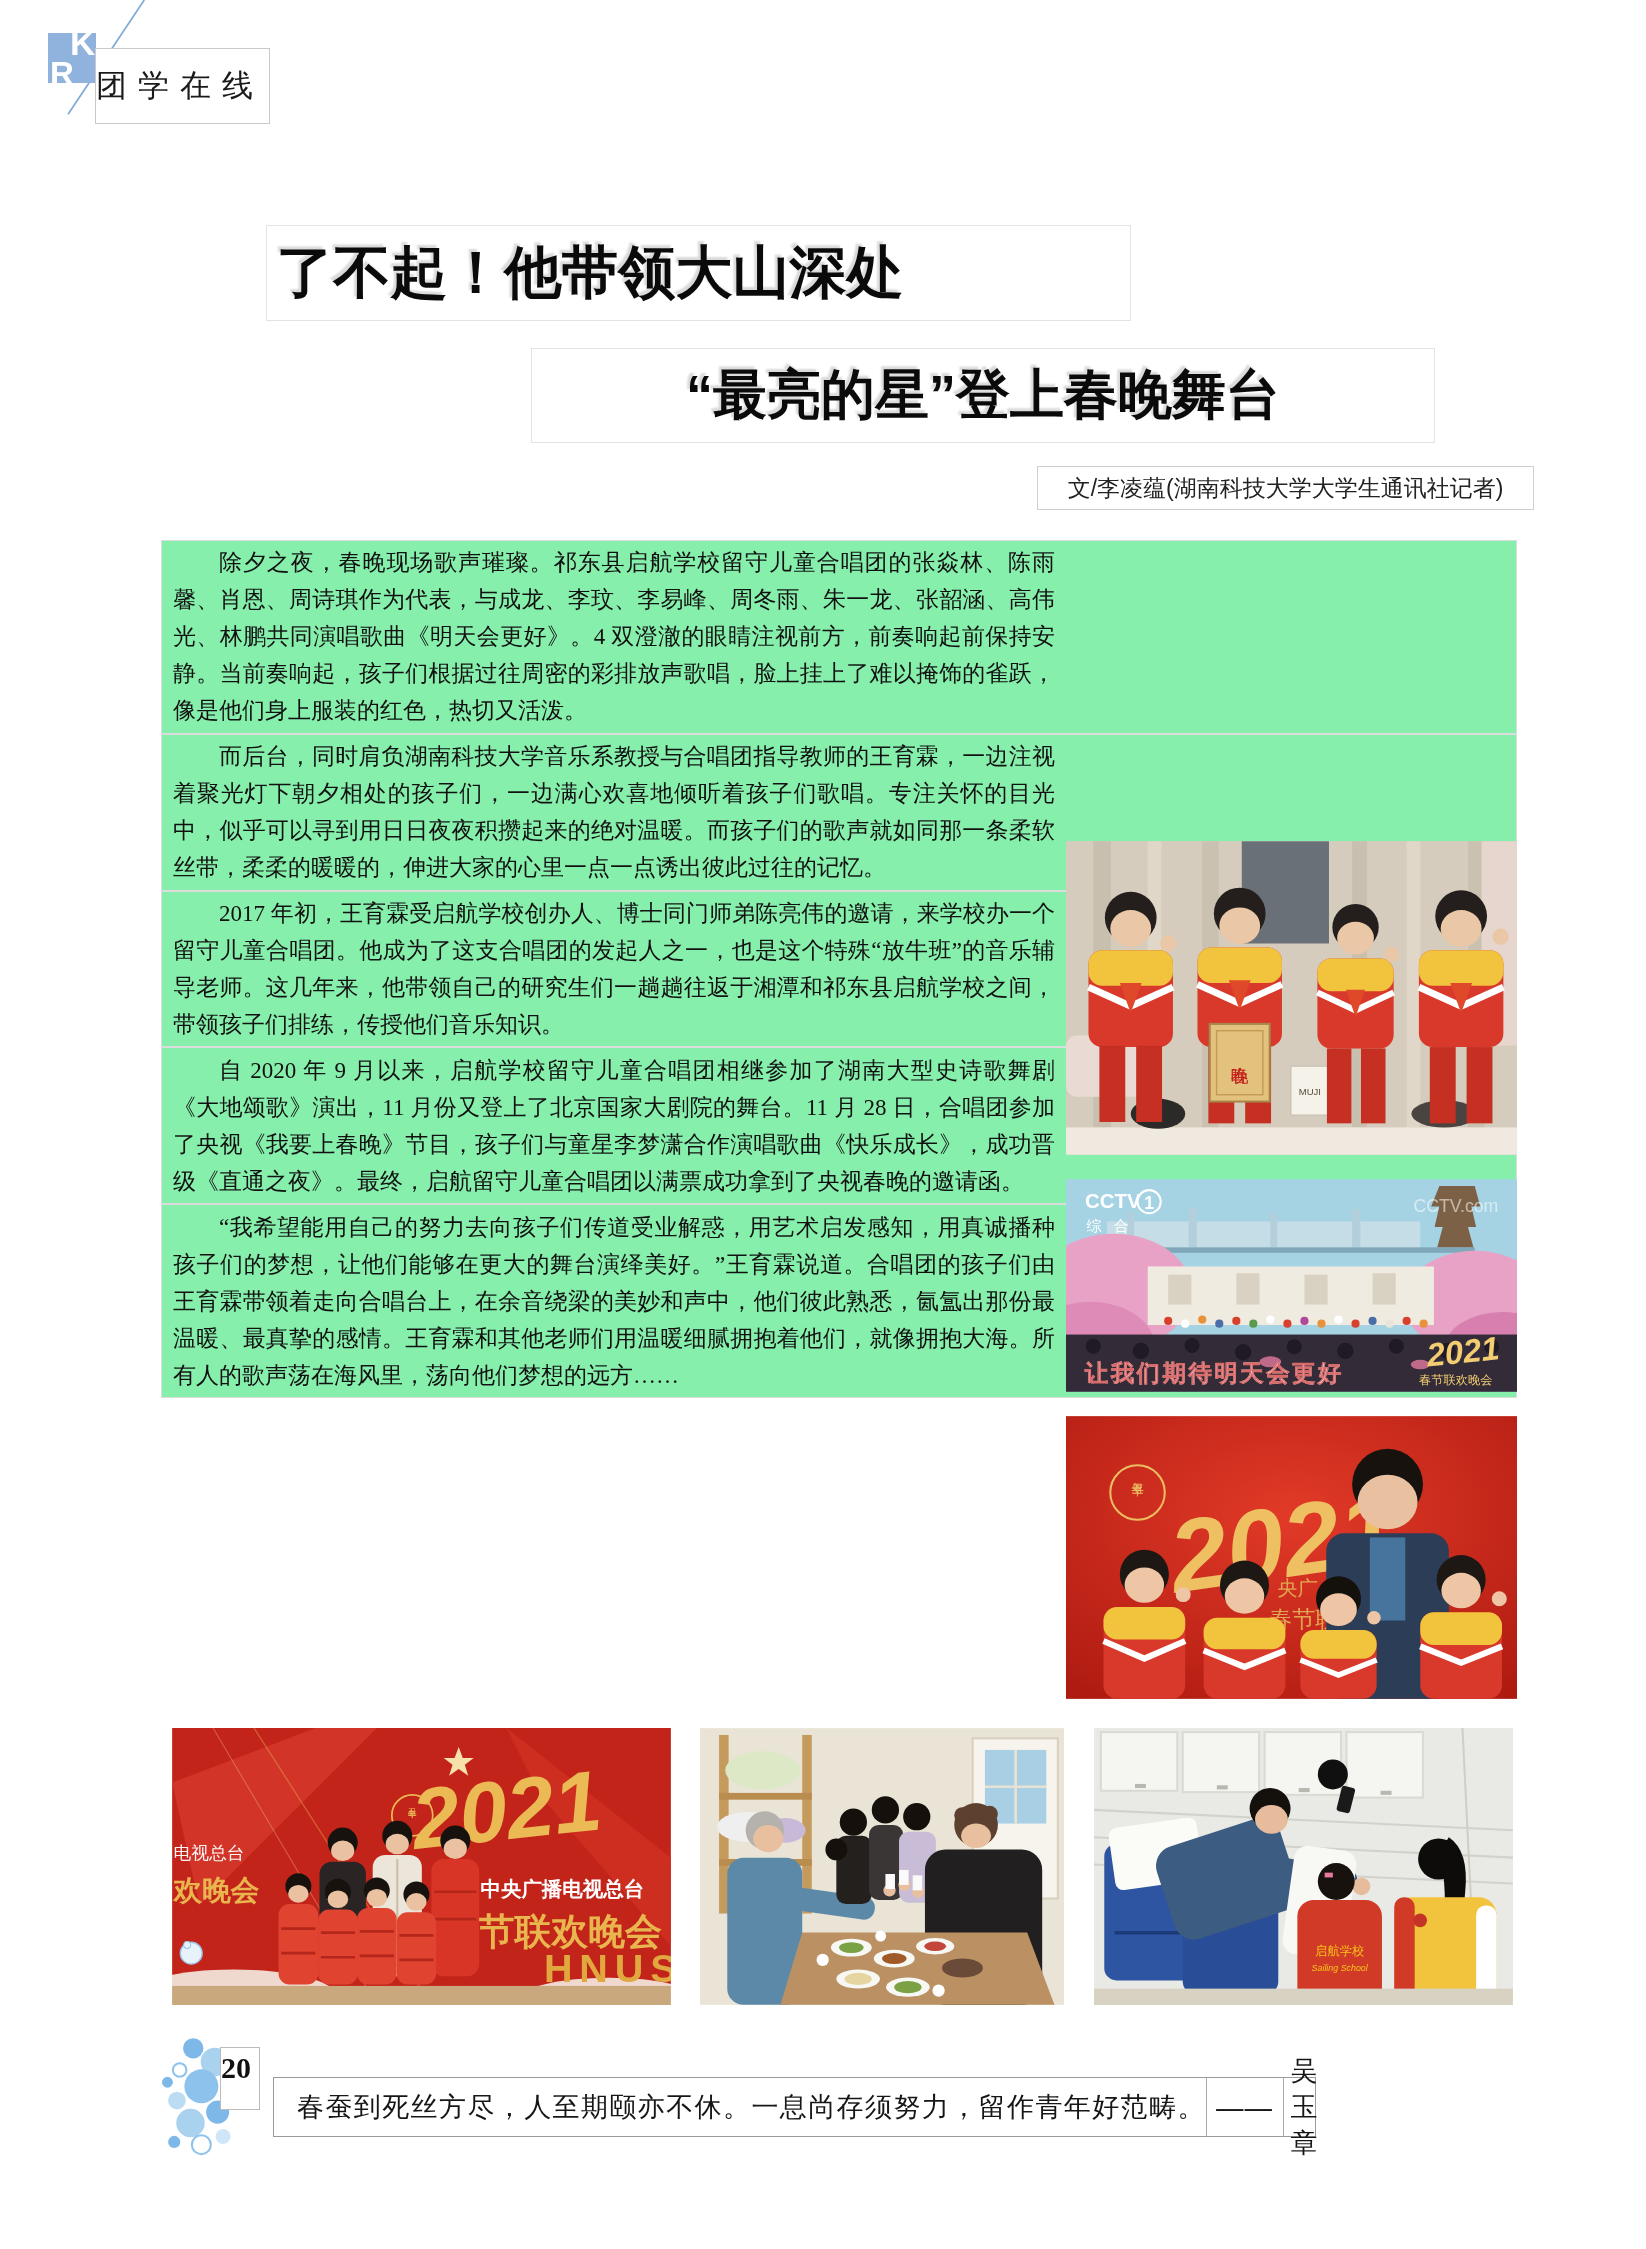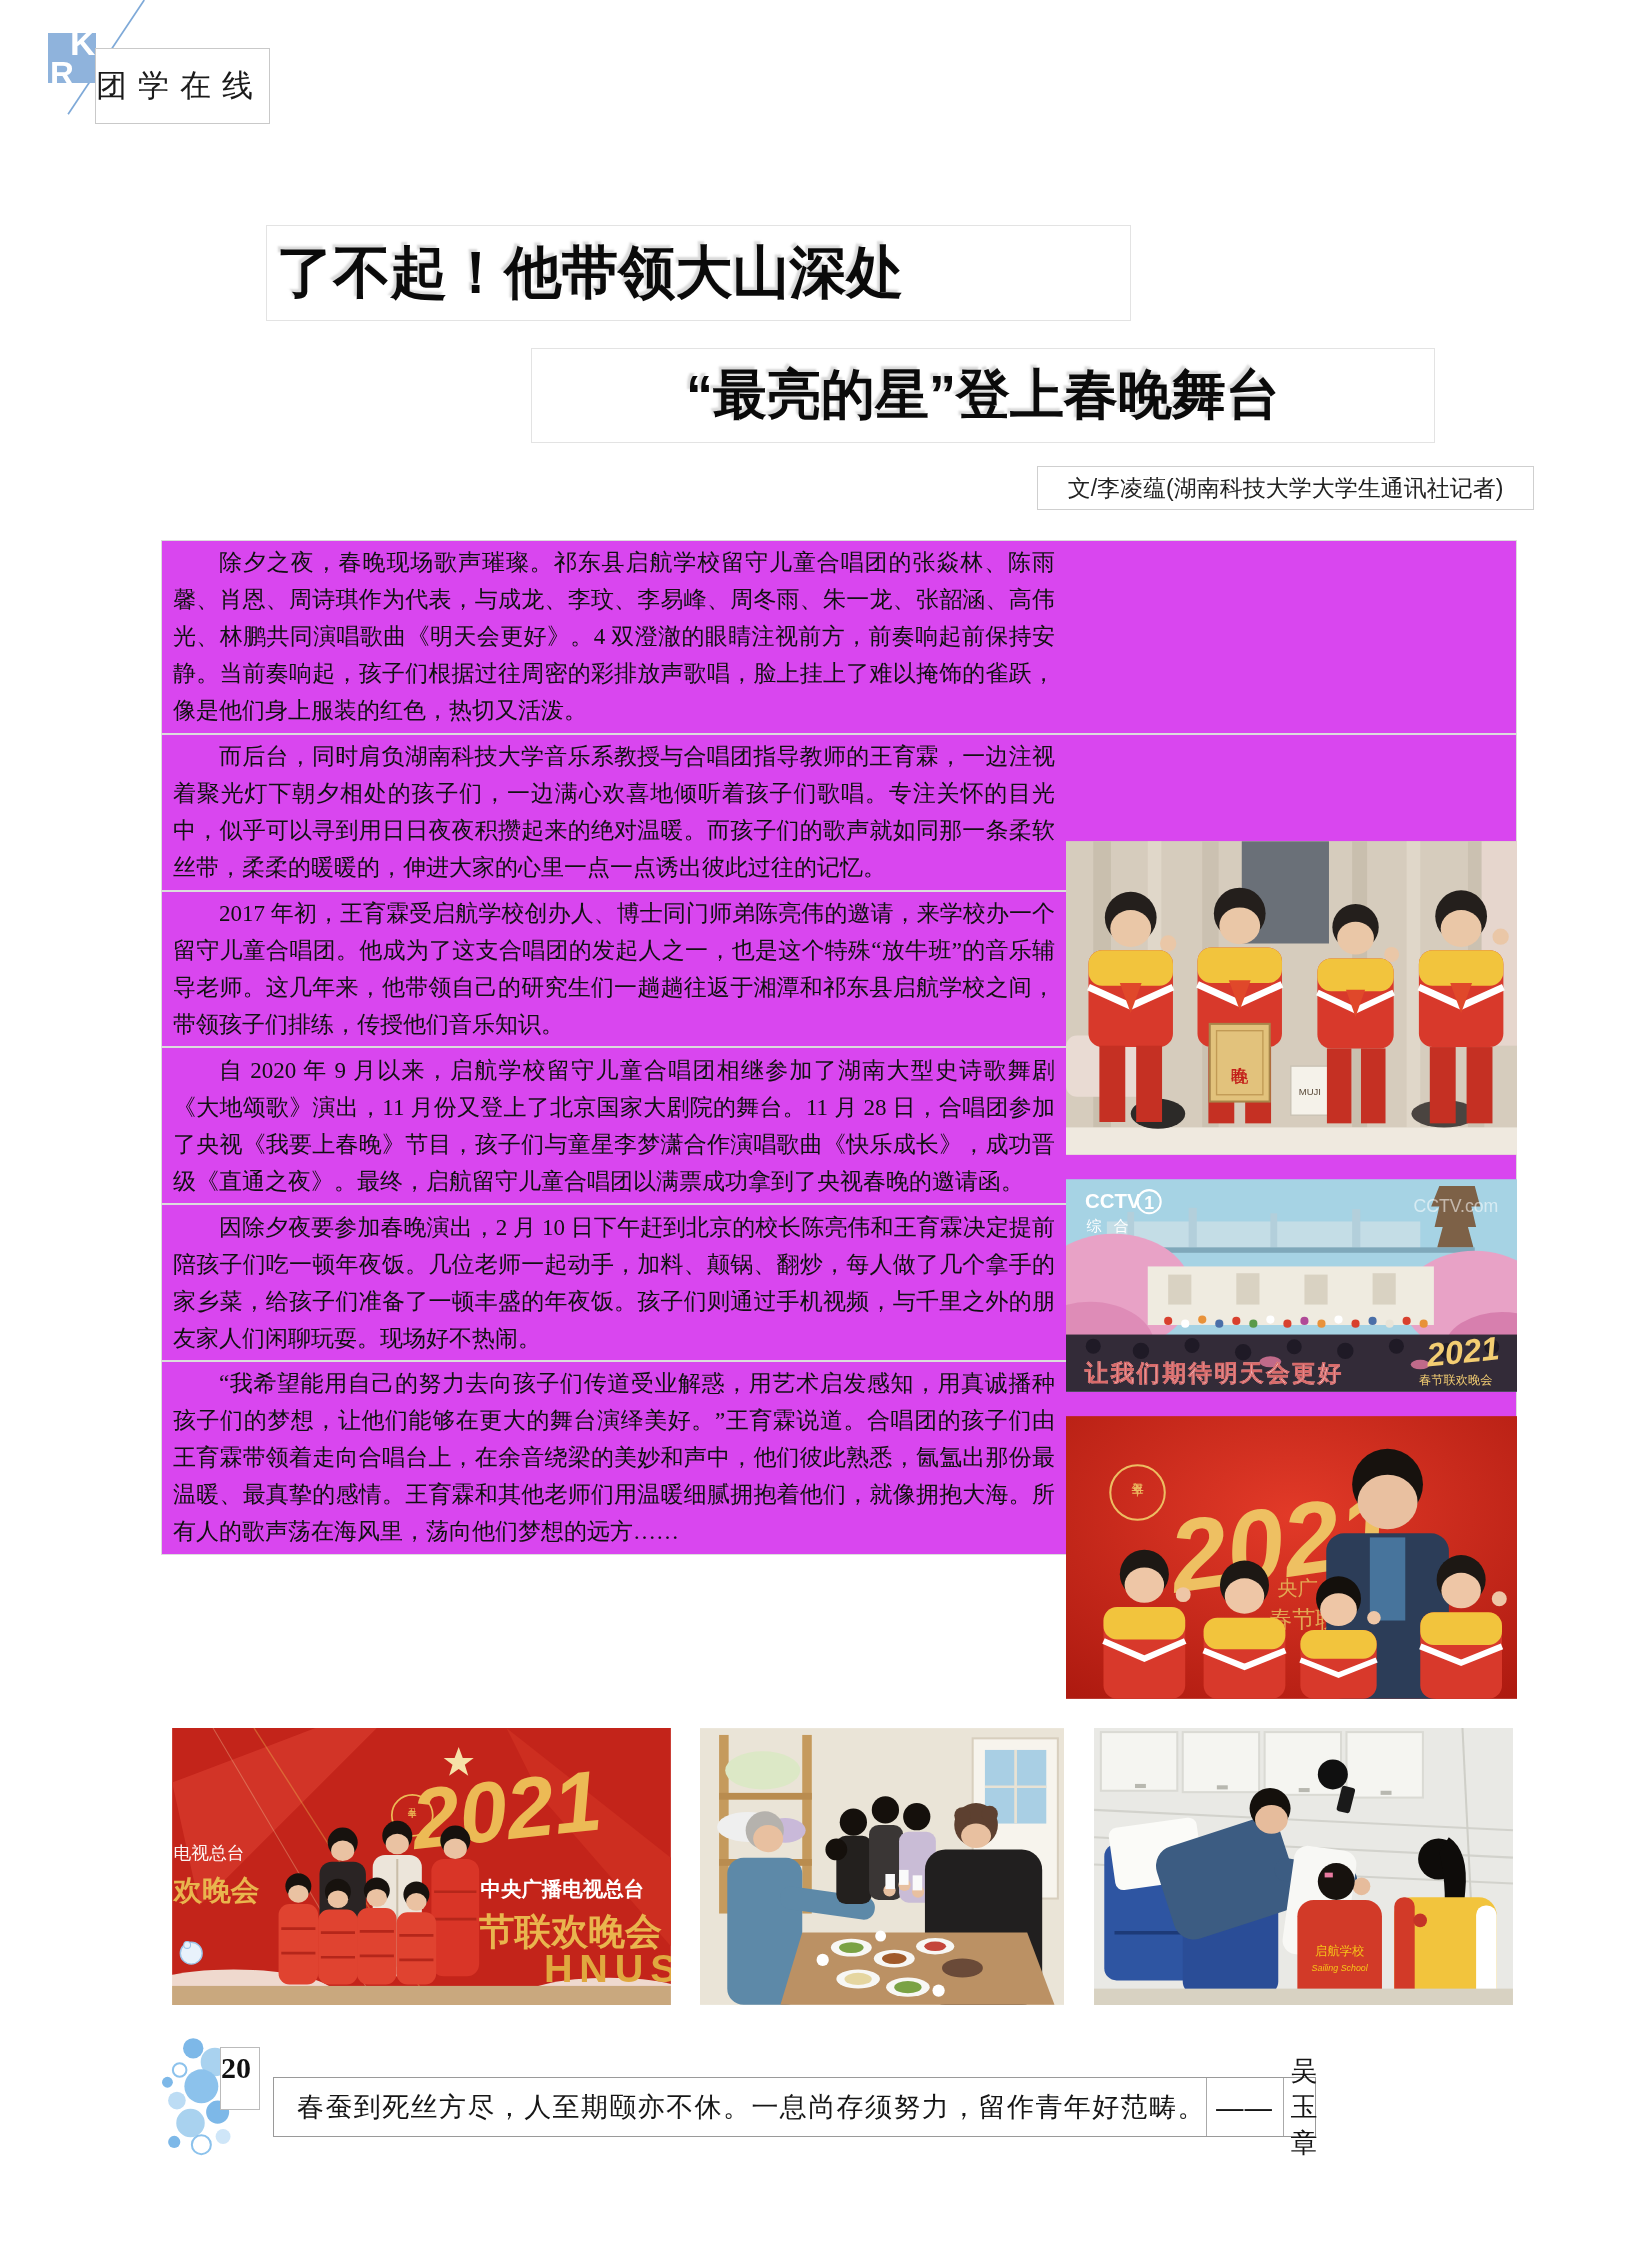--- a/index.html
+++ b/index.html
@@ -46,21 +46,21 @@
   
   .article{
     position:absolute;left:161px;top:540px;width:1356px;
     font-size:23px;line-height:37px;text-align:justify;
   }
   .article p{
     margin:0 0 0 0;
     padding:3.4px 11px;
     border:0.7px solid #dcdcdc;
     text-indent:2em;
-    background:#d946ef;
+    background:#86efac;
   }
   .photo-col{
     float:right;width:451px;margin-left:11px;margin-top:301px;
   }
   .photo-col svg{display:block;}
   .pc-gap1{height:24px;}
   .pc-gap2{height:24px;}
   
   .bottom-row{position:absolute;left:0;top:1728px;width:1646px;height:277px;}
   .bp{position:absolute;top:0;}
@@ -316,21 +316,20 @@
           <polyline points="520,338 580,362 640,338" stroke="#ffffff" stroke-width="9" fill="none"></polyline>
           <circle cx="636" cy="268" r="11" fill="#eec6a6"></circle>
         </g>
       </svg>
     </div>
 
     <p>除夕之夜，春晚现场歌声璀璨。祁东县启航学校留守儿童合唱团的张焱林、陈雨馨、肖恩、周诗琪作为代表，与成龙、李玟、李易峰、周冬雨、朱一龙、张韶涵、高伟光、林鹏共同演唱歌曲《明天会更好》。4 双澄澈的眼睛注视前方，前奏响起前保持安静。当前奏响起，孩子们根据过往周密的彩排放声歌唱，脸上挂上了难以掩饰的雀跃，像是他们身上服装的红色，热切又活泼。</p>
     <p>而后台，同时肩负湖南科技大学音乐系教授与合唱团指导教师的王育霖，一边注视着聚光灯下朝夕相处的孩子们，一边满心欢喜地倾听着孩子们歌唱。专注关怀的目光中，似乎可以寻到用日日夜夜积攒起来的绝对温暖。而孩子们的歌声就如同那一条柔软丝带，柔柔的暖暖的，伸进大家的心里一点一点诱出彼此过往的记忆。</p>
     <p>2017 年初，王育霖受启航学校创办人、博士同门师弟陈亮伟的邀请，来学校办一个留守儿童合唱团。他成为了这支合唱团的发起人之一，也是这个特殊“放牛班”的音乐辅导老师。这几年来，他带领自己的研究生们一趟趟往返于湘潭和祁东县启航学校之间，带领孩子们排练，传授他们音乐知识。</p>
     <p>自 2020 年 9 月以来，启航学校留守儿童合唱团相继参加了湖南大型史诗歌舞剧《大地颂歌》演出，11 月份又登上了北京国家大剧院的舞台。11 月 28 日，合唱团参加了央视《我要上春晚》节目，孩子们与童星李梦潇合作演唱歌曲《快乐成长》，成功晋级《直通之夜》。最终，启航留守儿童合唱团以满票成功拿到了央视春晚的邀请函。</p>
-    <p>因除夕夜要参加春晚演出，2 月 10 日下午赶到北京的校长陈亮伟和王育霖决定提前陪孩子们吃一顿年夜饭。几位老师一起动手，加料、颠锅、翻炒，每人做了几个拿手的家乡菜，给孩子们准备了一顿丰盛的年夜饭。孩子们则通过手机视频，与千里之外的朋友家人们闲聊玩耍。现场好不热闹。</p>
     <p>“我希望能用自己的努力去向孩子们传道受业解惑，用艺术启发感知，用真诚播种孩子们的梦想，让他们能够在更大的舞台演绎美好。”王育霖说道。合唱团的孩子们由王育霖带领着走向合唱台上，在余音绕梁的美妙和声中，他们彼此熟悉，氤氲出那份最温暖、最真挚的感情。王育霖和其他老师们用温暖细腻拥抱着他们，就像拥抱大海。所有人的歌声荡在海风里，荡向他们梦想的远方……</p>
   </div>
 
   <div class="bottom-row">
 
     <svg class="bp bp1" width="499" height="277" viewBox="0 0 731 406">
       <rect width="731" height="406" fill="#c3241a"></rect>
       <g>
         <polygon points="0,80 210,0 300,0 40,260" fill="#d5372a" opacity="0.85"></polygon>
         <polygon points="490,0 731,190 731,320 540,100" fill="#cd2e20"></polygon>

